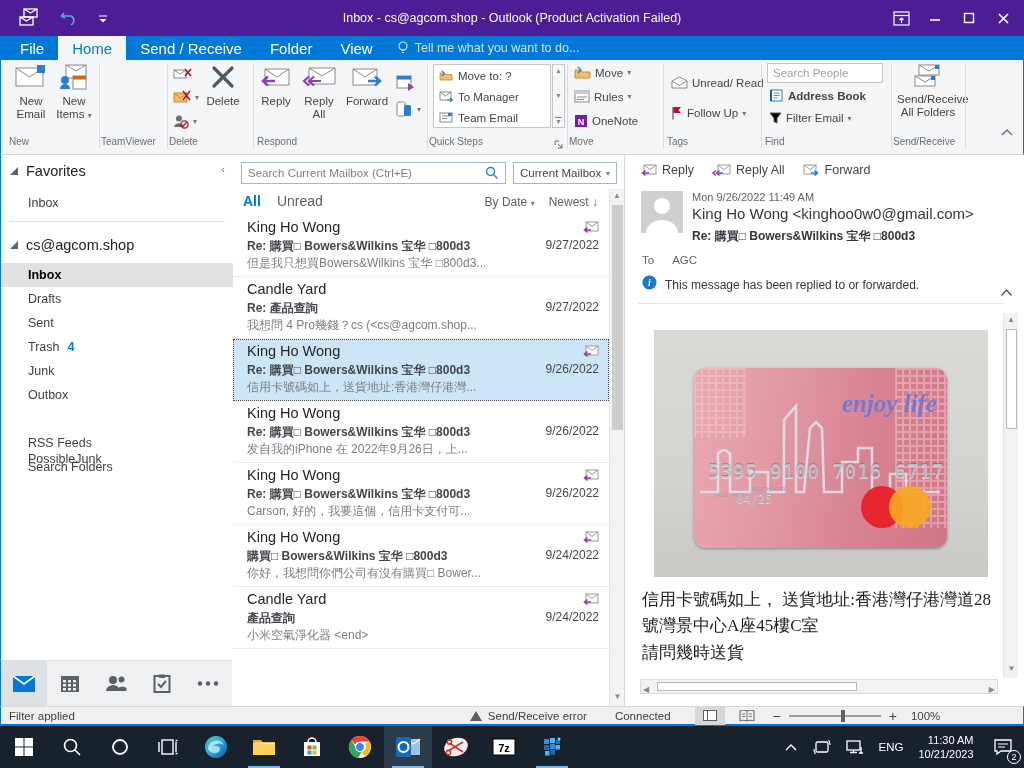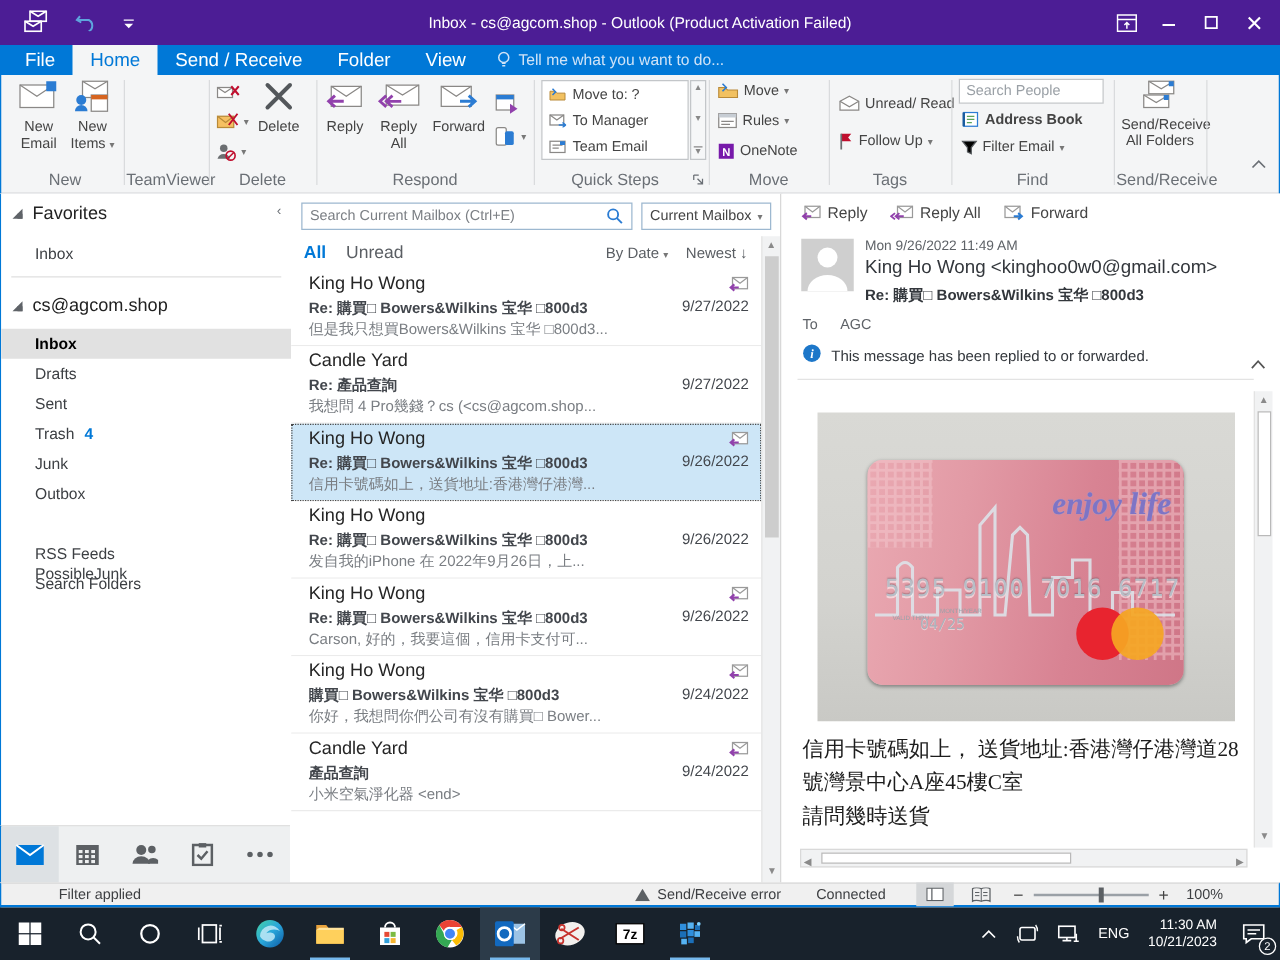--- a/index.html
+++ b/index.html
@@ -17,21 +17,21 @@
 
   
   #tabrow { left:0; top:36px; width:1024px; height:24px; background:#0078d7; }
   .rtab { height:24px; padding:0 14px; color:#fff; font-size:15px; display:flex; align-items:center; }
   .rtab.active { background:#f4f5f6; color:#0078d7; }
   #tellme { color:#cfe3f7; font-size:12.5px; }
 
   
   #ribbon { left:0; top:60px; width:1024px; height:95px; background:#f4f5f6; border-bottom:1px solid #d4d6d8; border-left:1px solid #0078d7; border-right:1px solid #0078d7; }
   .gdiv { position:absolute; top:4px; width:1px; height:84px; background:#d9dbdd; }
-  .glabel { position:absolute; top:76px; font-size:13px; color:#6a6f75; text-align:center; }
+  .glabel { position:absolute; top:76px; font-size:10px; color:#6a6f75; text-align:left; }
   .bigbtn { position:absolute; top:3px; text-align:center; font-size:11.5px; color:#444; }
   .bigbtn .cap { margin-top:2px; line-height:13px; }
   .smallbtn { position:absolute; font-size:11.5px; color:#444; display:flex; align-items:center; gap:4px; }
   .dd { font-size:8px; color:#777; }
   #qs-box { position:absolute; left:432px; top:4px; width:118px; height:64px; background:#fff; border:1px solid #c3c6c9; }
   .qs-row { height:21px; display:flex; align-items:center; gap:5px; padding-left:5px; font-size:11.5px; color:#444; }
   #qs-scroll { position:absolute; left:551px; top:4px; width:13px; height:64px; border:1px solid #c3c6c9; background:#f6f7f8; display:flex; flex-direction:column; align-items:center; justify-content:space-between; padding:2px 0; color:#888; font-size:7px; }
   #sp-input { position:absolute; left:766px; top:3px; width:116px; height:20px; border:1px solid #c3c6c9; background:#fff; font-size:11.5px; padding:0 5px; color:#555; }
   #sp-input::placeholder { color:#9aa0a6; }
 
@@ -83,21 +83,21 @@
      background-image:linear-gradient(#f3c7cd 2px, transparent 2px), linear-gradient(90deg,#f3c7cd 2px, transparent 2px); background-size:7px 7px; }
   #card-brand { position:absolute; right:10px; top:22px; font-family:"Liberation Serif", serif; font-style:italic; font-weight:bold; font-size:25px; color:#7e74c5; text-shadow:0 0 1px #9aa6d8; }
   #card-num { position:absolute; left:14px; top:92px; font-family:"DejaVu Sans Mono", monospace; font-size:19px; letter-spacing:1px; color:#b7bec7; text-shadow:0 1px 0 rgba(255,255,255,.55), 0 -1px 1px rgba(90,60,70,.4); }
   #card-my { position:absolute; left:58px; top:118px; font-size:5px; color:#9aa1a9; }
   #card-vt { position:absolute; left:20px; top:124px; font-size:5px; color:#9aa1a9; line-height:6px; }
   #card-exp { position:absolute; left:42px; top:124px; font-size:12px; color:#aab1ba; text-shadow:0 1px 0 rgba(255,255,255,.5); font-family:"DejaVu Sans Mono", monospace; }
   .mc-c { position:absolute; border-radius:50%; width:42px; height:42px; top:118px; }
   #rp-body { position:absolute; left:16px; top:432px; width:362px; font-family:"Liberation Serif", serif; font-size:17px; color:#1c1c1c; line-height:1.55; }
 
   
-  #statusbar { left:0; top:706px; width:1024px; height:20px; background:#f0f0f0; border-top:1px solid #d7d7d7; border-bottom:2px solid #0078d7; border-left:1px solid #0078d7; border-right:1px solid #0078d7; font-size:11.5px; color:#3d3f42;padding-left:38px; }
+  #statusbar { left:0; top:706px; width:1024px; height:20px; background:#f0f0f0; border-top:1px solid #d7d7d7; border-bottom:2px solid #0078d7; border-left:1px solid #0078d7; border-right:1px solid #0078d7; font-size:11.5px; color:#3d3f42; }
 
   
   #taskbar { left:0; top:726px; width:1024px; height:42px; background:#18222c; display:flex; align-items:stretch; }
   .tb-cell { width:48px; display:flex; align-items:center; justify-content:center; position:relative; }
   .tb-cell.open::after { content:""; position:absolute; left:8px; right:8px; bottom:0; height:2px; background:#76b9ed; }
   .tb-cell.active { background:#2c3b49; }
   .tray-txt { color:#fff; font-size:11.5px; }
   #clock { color:#fff; font-size:11px; text-align:right; line-height:14px; }
 </style>
 </head>

